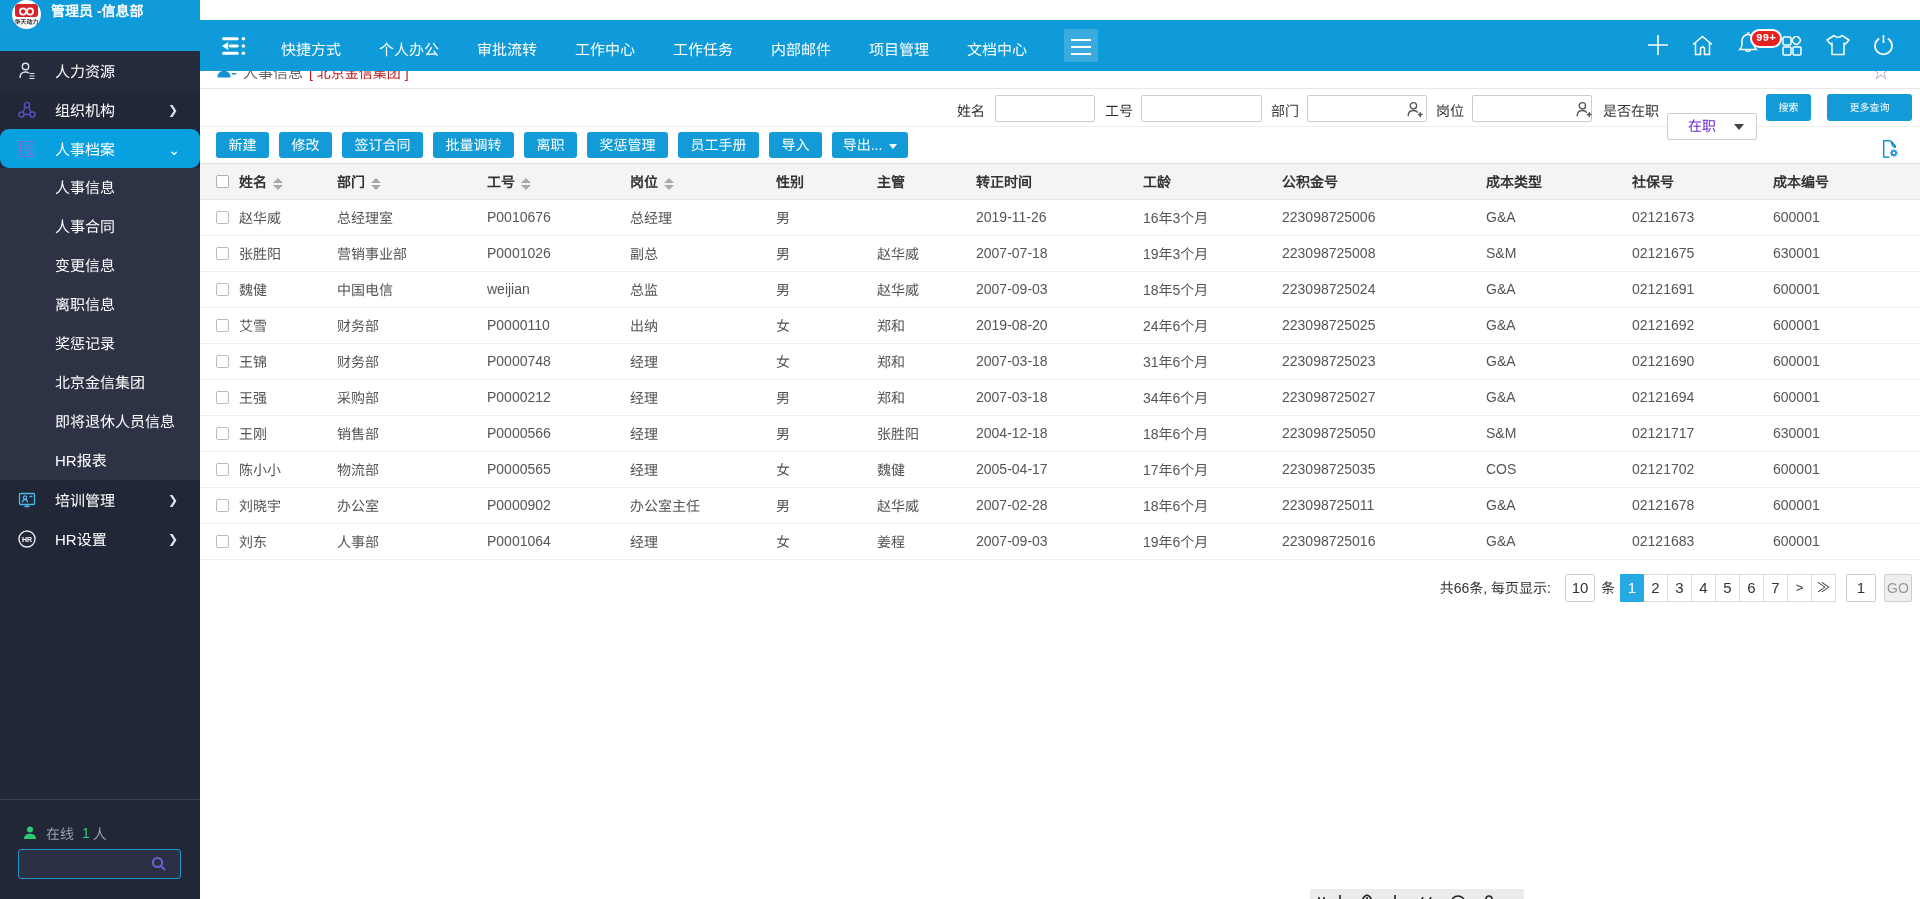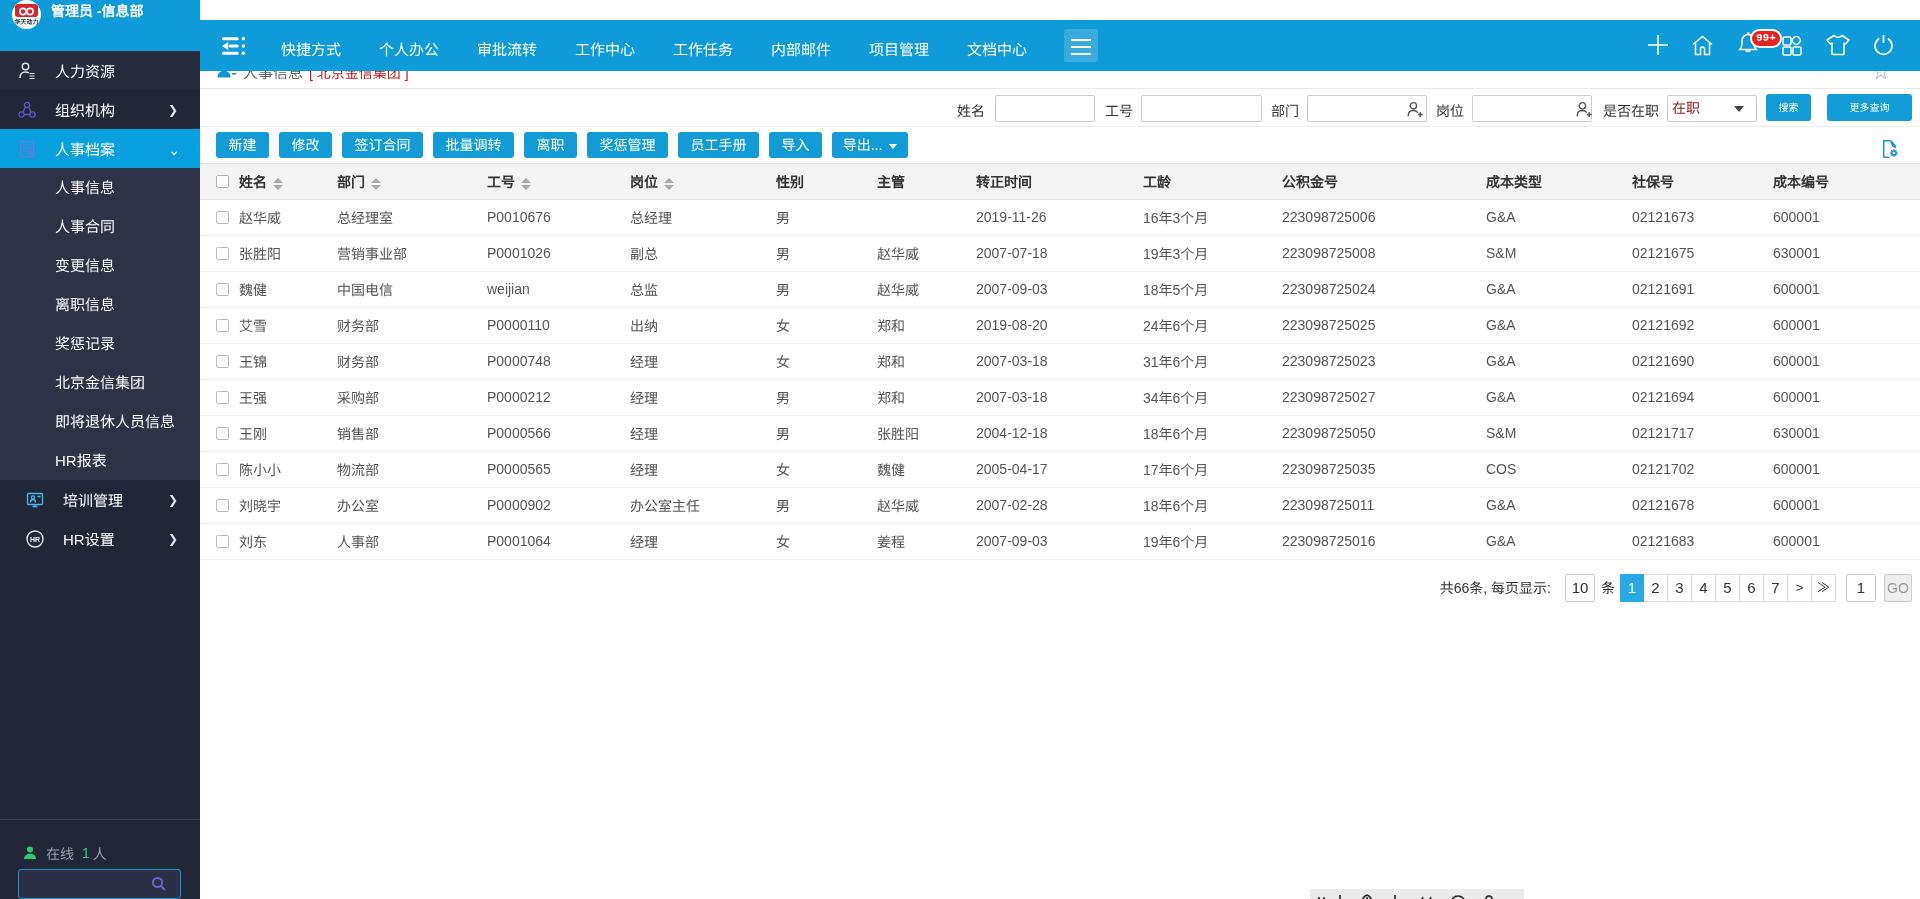--- a/index.html
+++ b/index.html
@@ -14,25 +14,25 @@
 #logo .circle .brand { position:absolute; left:0; right:0; top:17px; font-size:6px; color:#222; text-align:center; font-weight:bold; letter-spacing:0; }
 #logo .admin { color:#fff; font-size:14px; font-weight:bold; margin-left:10px; }
 
 .mitem { height:39px; display:flex; align-items:center; position:relative; color:#fff; font-size:15px;padding-left:32px; }
 .mitem .txt { position:absolute; left:55px; }
 .mitem .ic { position:absolute; left:17px; width:20px; height:20px; }
 .mitem .arr { position:absolute; right:22px; color:#dfe3ea; font-size:12px; }
 #m1 { background:#262b3b; }
 #m2 { background:#20253400; }
 #m2 { background:#222737; }
-#m3 { background:#09a0e0; }
+#m3 { background:#09a0e0;border-radius:9px; }
 #submenu { background:#2e3245; }
 #submenu .sitem { height:39px; line-height:39px; color:#fff; font-size:15px; padding-left:55px; }
-#lower .mitem { background:#212737;margin-left:8px; }
-#side-bottom { position:absolute; left:0; bottom:0; width:200px; height:80px; border-top:1px solid #3a4055; }
+#lower .mitem { background:#212737; }
+#side-bottom { position:absolute; left:0; bottom:0; width:200px; height:100px; border-top:1px solid #3a4055; }
 #online { margin:23px 0 0 22px; color:#9aa0b0; font-size:14px; display:flex; align-items:center; }
 #online .one { color:#2ecc71; margin:0 3px 0 8px; }
 #sbox { position:absolute; left:18px; top:49px; width:163px; height:30px; background:#2b3044; border:1px solid #2494cc; border-radius:3px; }
 
 
 
 #header { position:fixed; left:200px; top:0; width:1720px; height:51px; background:#0f9ada; z-index:10;margin-top:20px; }
 #hamb { width:24px; height:22px; }
 .hnav { color:#fff; font-size:15px; position:absolute; top:18px; }
 #hboxmenu { position:absolute; left:864px; top:9px; width:34px; height:33px; background:#3aabdf; border-radius:2px; }
@@ -48,21 +48,21 @@
 #crumb .t1 { position:absolute; left:43px; top:10px; color:#606266; font-size:15px; }
 #crumb .t2 { position:absolute; left:109px; top:11px; color:#b91c1c; font-size:14px; }
 #crumb svg.person { position:absolute; left:16px; top:9px; }
 #crumb .star { position:absolute; right:30px; top:6px; color:#9aa6b6; font-size:18px; }
 
 #filter { height:38px; position:relative; border-bottom:1px solid #eee; font-size:14px; color:#333; }
 #filter .lb { position:absolute; top:11px; }
 #filter input, #filter .sel { position:absolute; top:6px; height:27px; border:1px solid #ccc; border-radius:2px; background:#fff; }
 #filter .btn { position:absolute; top:5px; height:27px; background:#129bd7; color:#fff; font-size:10px; border:none; border-radius:3px; text-align:center; line-height:27px; }
 #filter .adduser { position:absolute; top:12px; }
-#filter .sel { line-height:25px; padding-left:4px; color:#7f1d1d; }
+#filter .sel { line-height:25px; padding-left:20px; color:#6d28d9;margin-top:18px; }
 #filter .sel .caret { position:absolute; right:12px; top:10px; width:0; height:0; border-left:5px solid transparent; border-right:5px solid transparent; border-top:6px solid #444; }
 
 #actions { height:37px; border-bottom:1px solid #e0e0e0; position:relative; }
 .abtn { position:absolute; top:5px; height:26px; line-height:26px; background:#129bd7; color:#fff; font-size:14px; border-radius:3px; text-align:center; }
 #fgear { position:absolute; right:21px; top:12px; }
 
 
 table { border-collapse:collapse; table-layout:fixed; width:1720px; font-size:14px; }
 thead th { background:#f4f4f4; height:35px; font-weight:bold; color:#333; text-align:left; padding:0 0 0 6px; border-bottom:1px solid #e5e5e5; }
 tbody td { height:36px; color:#555; text-align:left; padding:0 0 0 6px; border-bottom:1px solid #efefef; }

